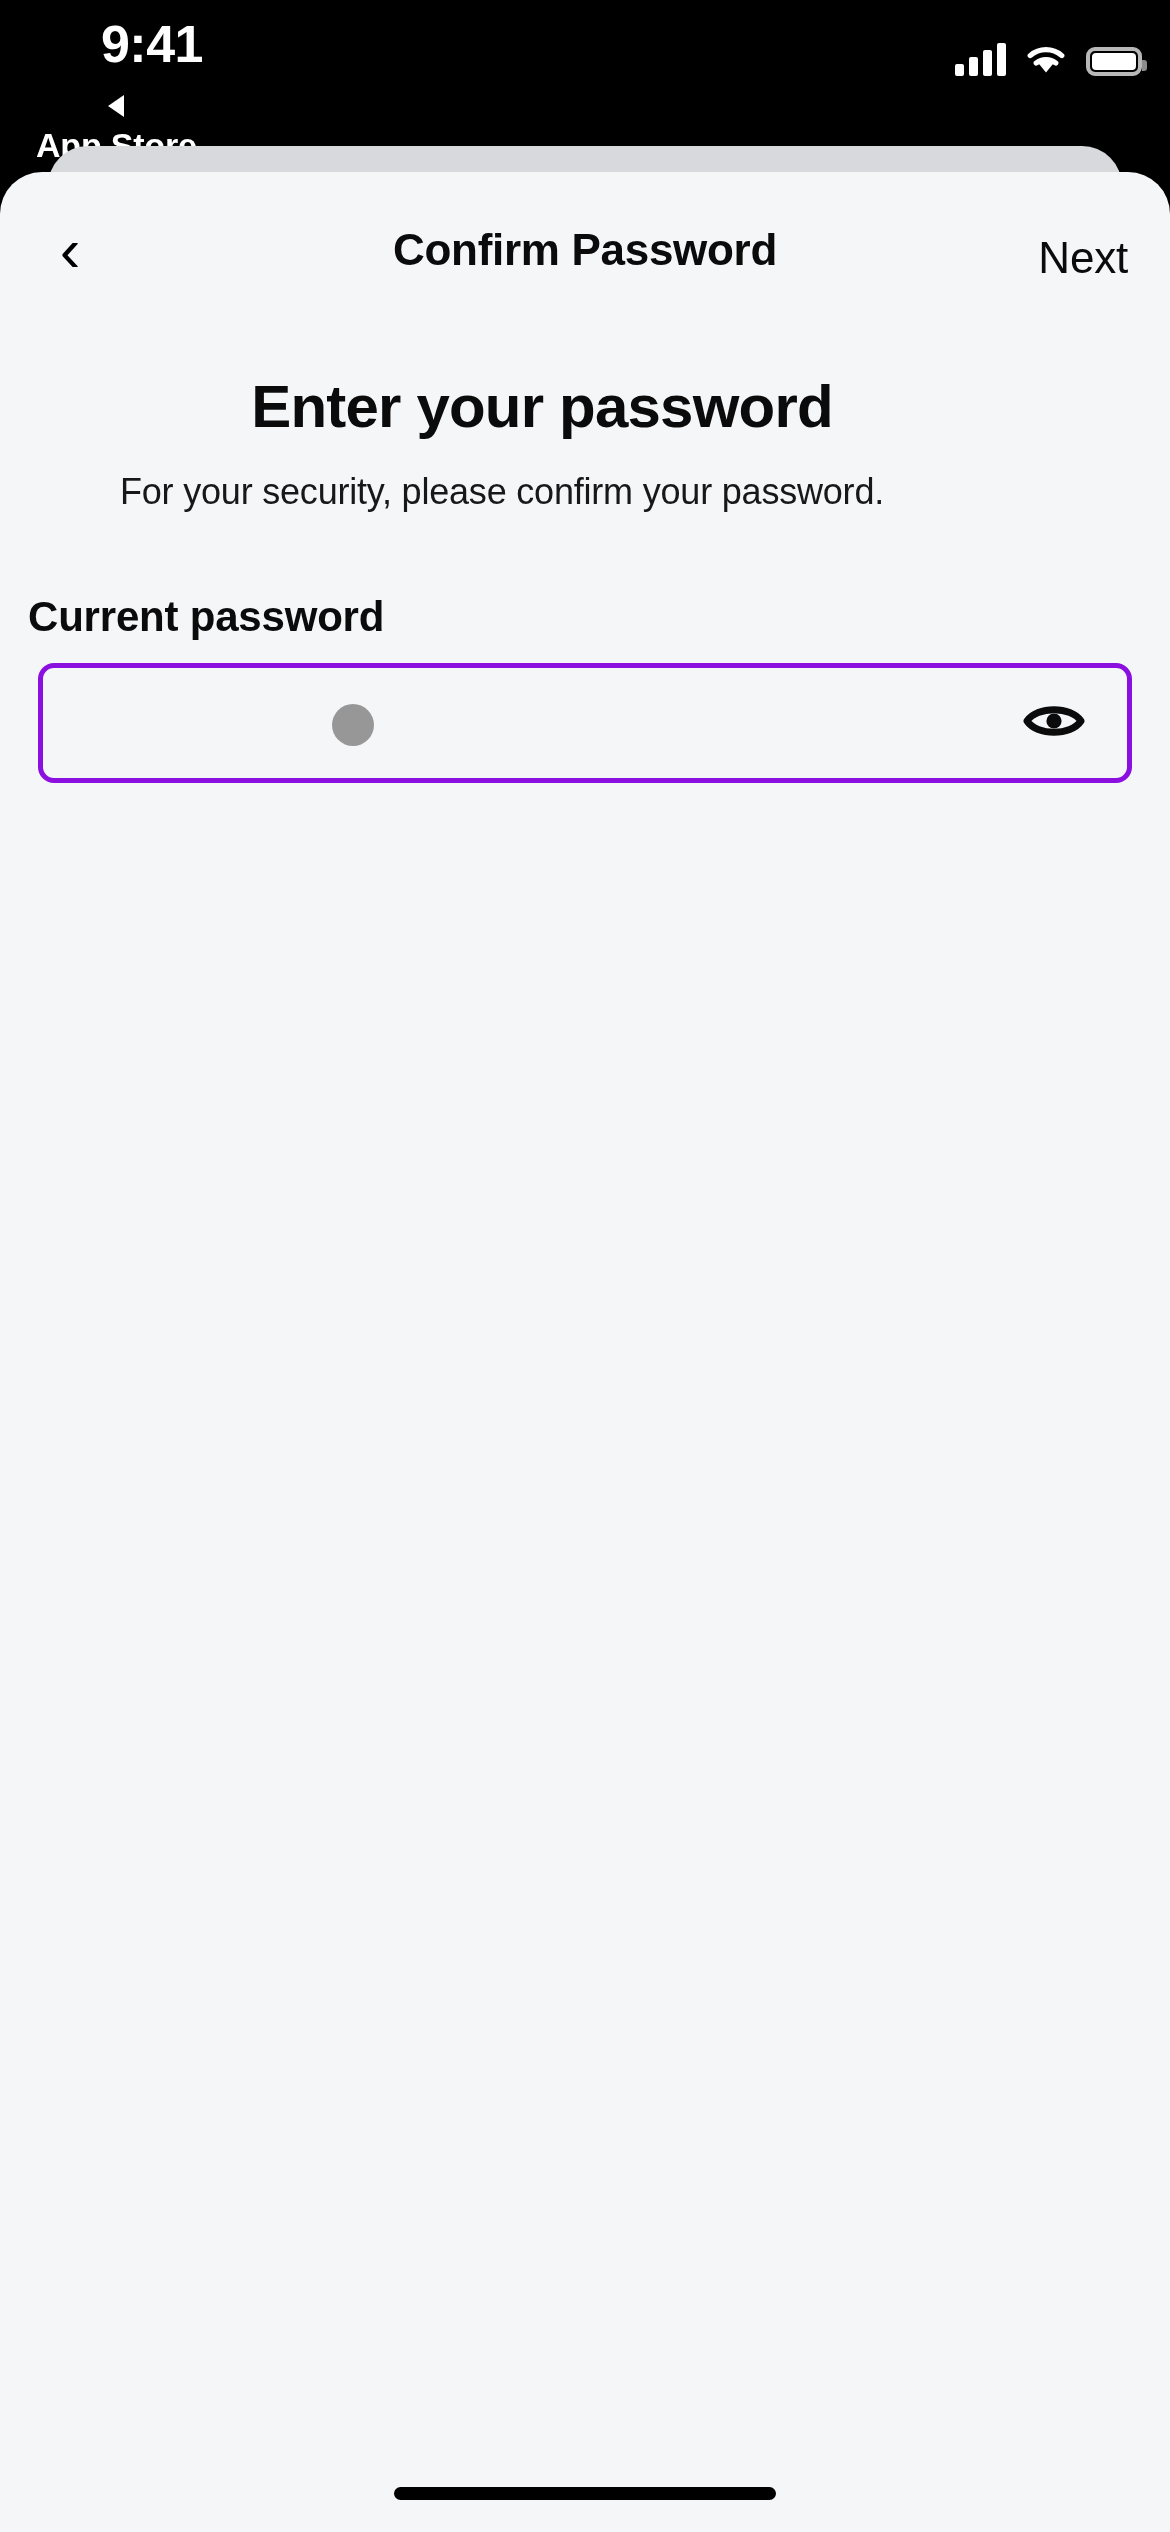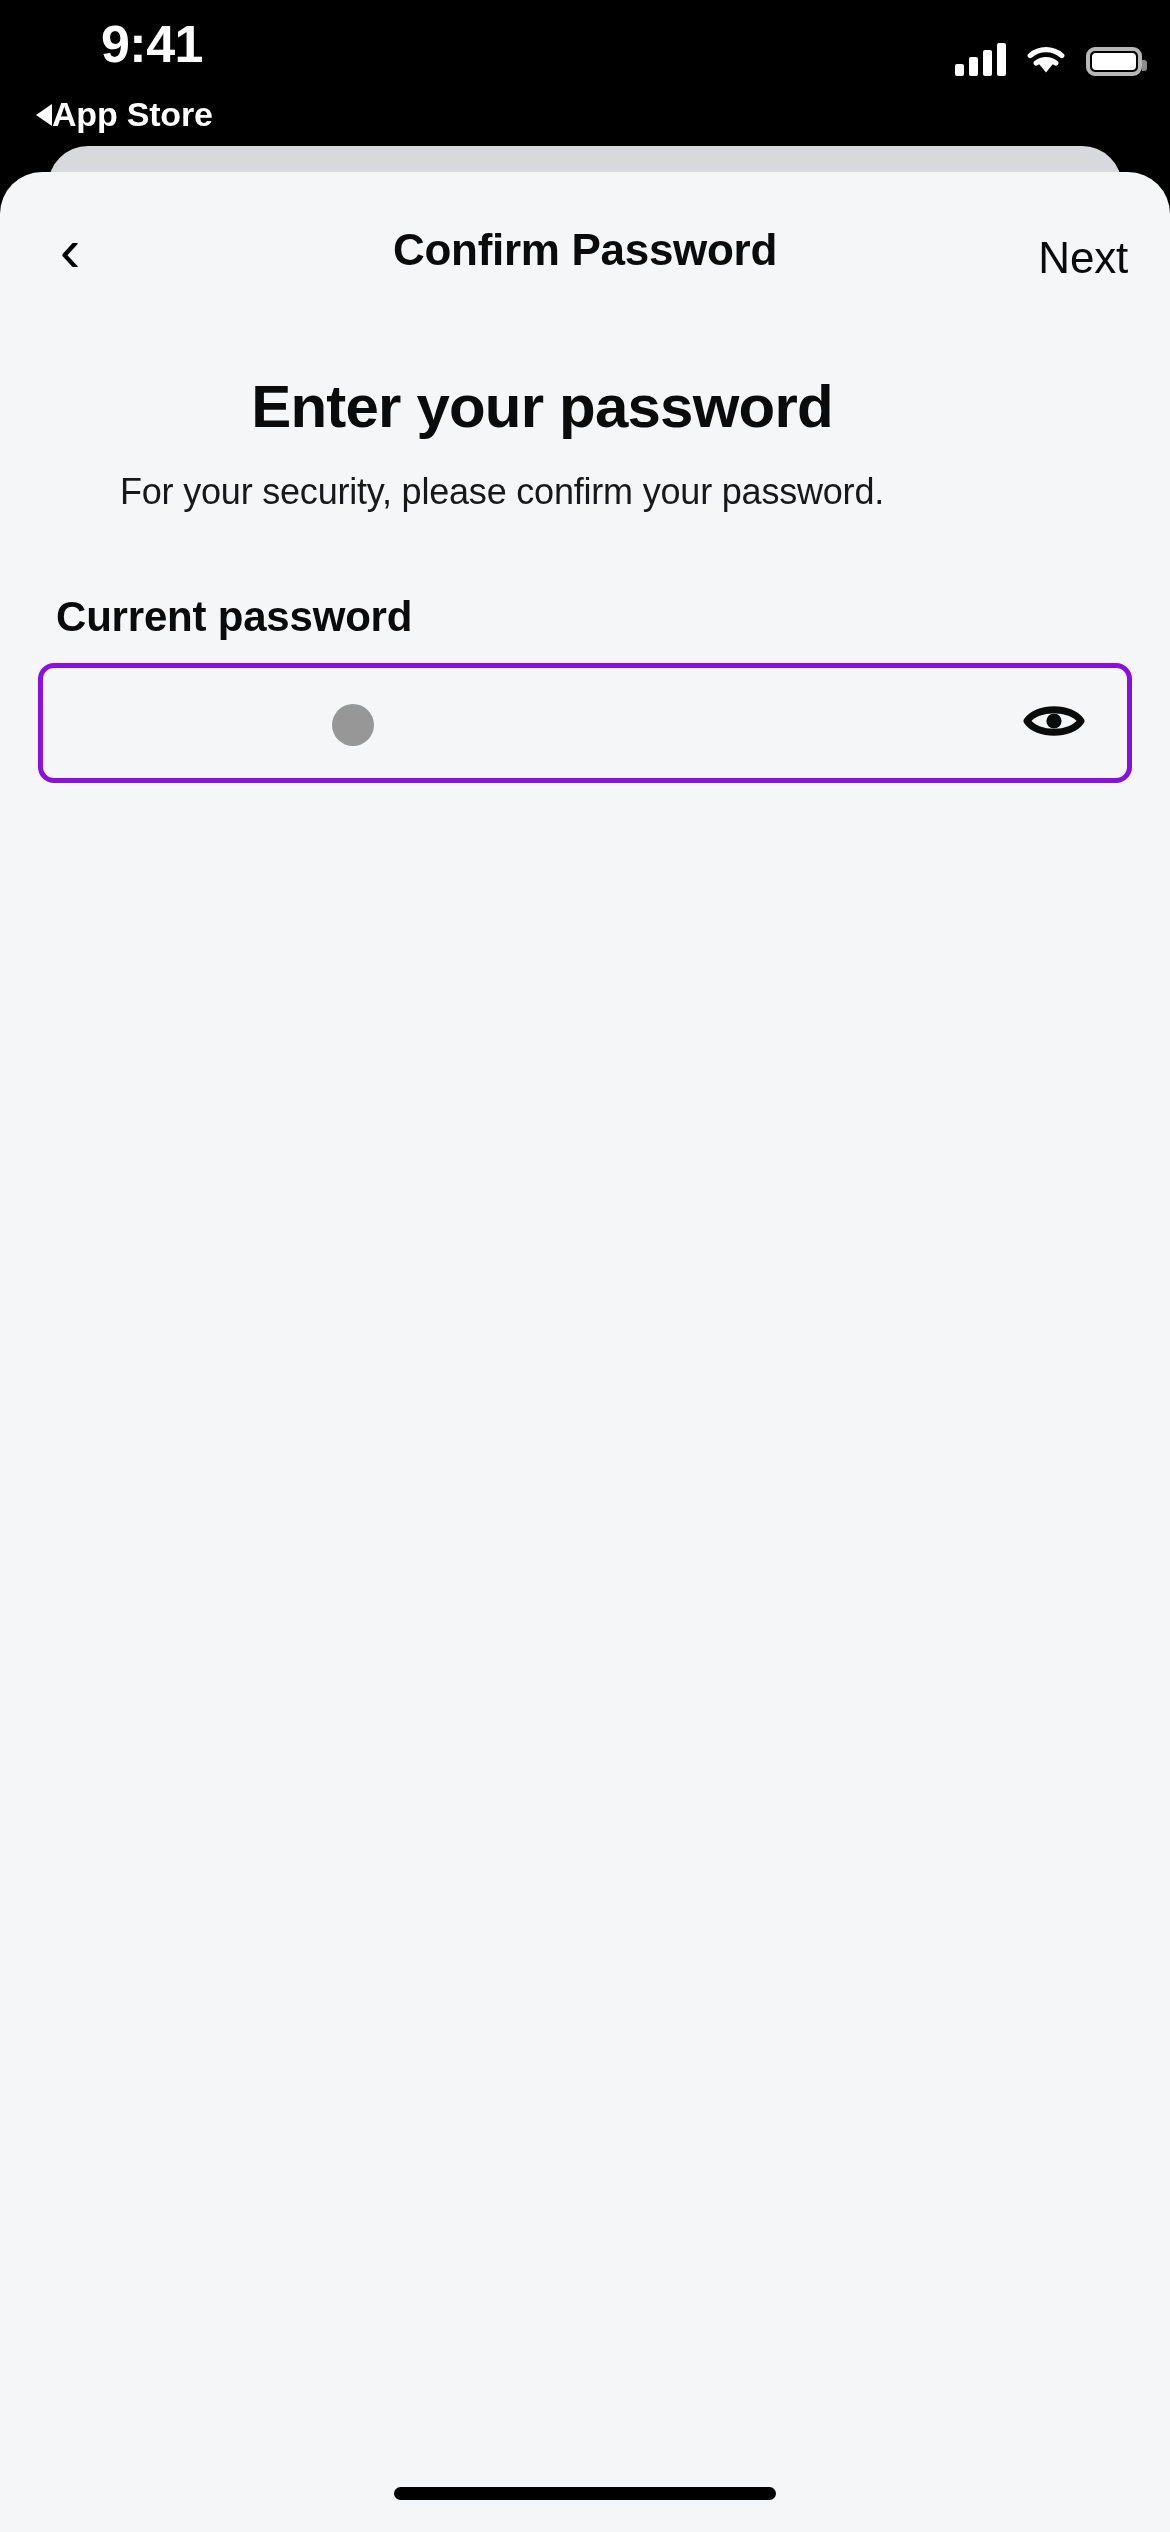--- a/index.html
+++ b/index.html
@@ -14,21 +14,21 @@
 
   
   #status-bar { position:absolute; left:0; top:0; width:1170px; height:150px; background:#000;margin-left:12px; }
   #status-time {
     position:absolute; left:0; top:14px; width:280px;
     text-align:center; color:#fff; font-size:52px; font-weight:600; letter-spacing:-0.5px;
   }
   #status-back {
     position:absolute; left:24px; top:95px;
     color:#fff; font-size:34px; font-weight:600; letter-spacing:-0.2px;
-    display:flex; align-items:center; white-space:nowrap;
+    display:flex; align-items:center; gap:9px; white-space:nowrap;flex-direction:column;
   }
   #status-back .tri {
     width:0; height:0; border-top:11px solid transparent; border-bottom:11px solid transparent;
     border-right:16px solid #fff; display:inline-block;
   }
   #status-right { position:absolute; right:40px; top:36px; display:flex; align-items:flex-end; gap:18px; height:40px; }
   .sig { display:flex; align-items:flex-end; gap:5px; height:34px; }
   .sig i { display:block; width:9px; background:#fff; border-radius:2px; }
   .sig i:nth-child(1){ height:12px; } .sig i:nth-child(2){ height:19px; }
   .sig i:nth-child(3){ height:26px; } .sig i:nth-child(4){ height:33px; }
@@ -69,21 +69,21 @@
   #content { position:absolute; left:0; top:172px; width:1170px; }
   #headline {
     width:1084px; text-align:center; color:#0b0b0c;
     font-size:60px; font-weight:700; letter-spacing:-0.8px; line-height:1.15;
   }
   #subtitle {
     margin-top:28px; padding:0 120px; text-align:left; color:#18181b;
     font-size:36px; font-weight:400; line-height:1.28; letter-spacing:-0.2px;
   }
   #field-label {
-    margin-top:78px; padding-left:56px; color:#0b0b0c;
+    margin-top:78px; padding-left:28px; color:#0b0b0c;
     font-size:42px; font-weight:700; letter-spacing:-0.2px;
   }
   #password-field {
     position:relative; margin:22px auto 0; width:1094px; height:120px;
     border:5px solid #8b10e0; border-radius:16px; background:#f5f6f8;
   }
   #password-input {
     position:absolute; inset:0; width:100%; height:100%;
     border:0; outline:none; background:transparent;
     padding:0 118px 0 34px; color:#111; font-size:42px;

